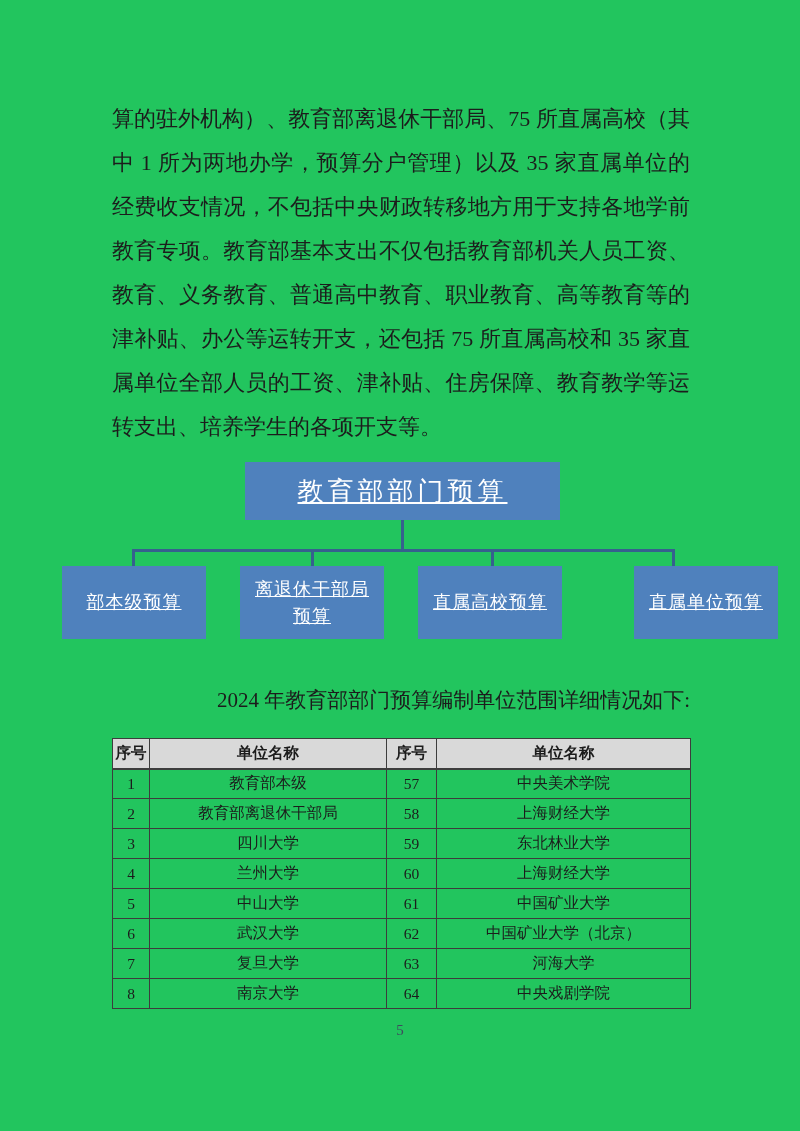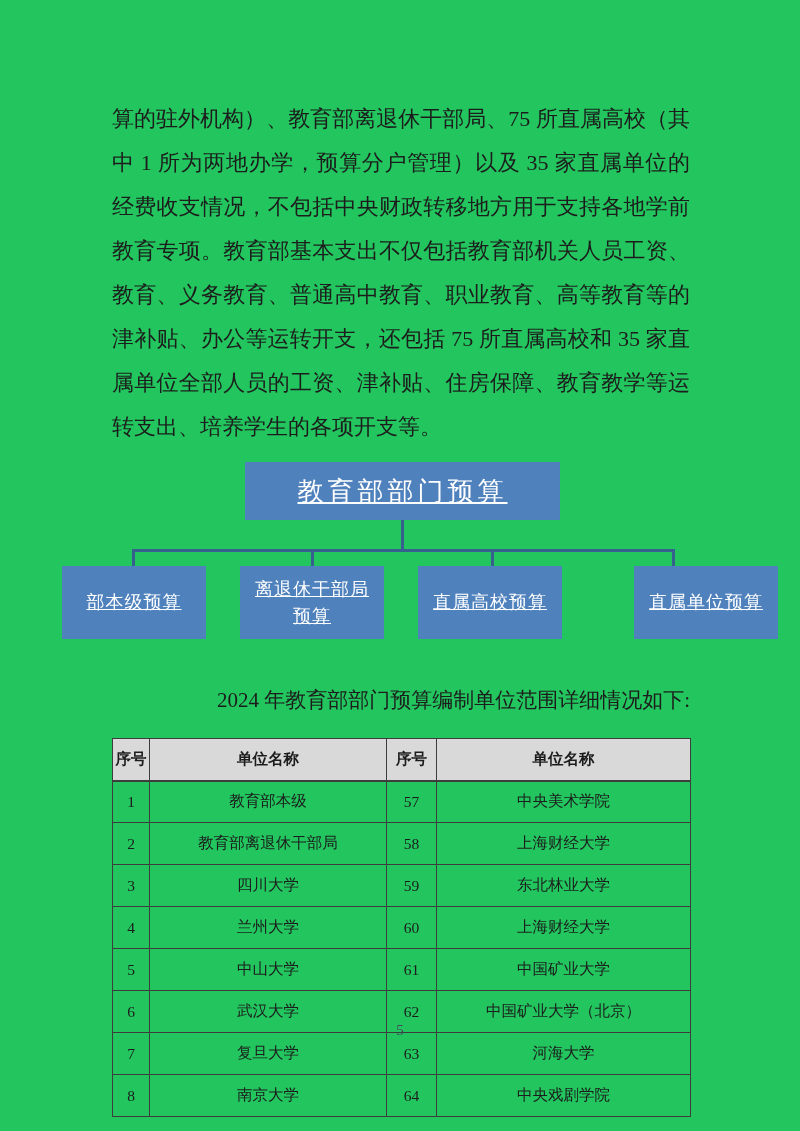--- a/index.html
+++ b/index.html
@@ -107,21 +107,21 @@
     width: 578px;
     border-collapse: collapse;
     table-layout: fixed;
     font-size: 15.5px;
     color: #1c1c1c;
   }
   .units-table th, .units-table td {
     border: 1px solid #3d3d3d;
     text-align: center;
     vertical-align: middle;
-    height: 42px;
+    height: 30px;
     padding: 0 2px;
     font-weight: normal;
   }
   .units-table thead th {
     background: #d9d9d9;
     font-weight: bold;
     border-bottom-width: 2px;
   }
   .units-table { border: 1.5px solid #3d3d3d; }
 

